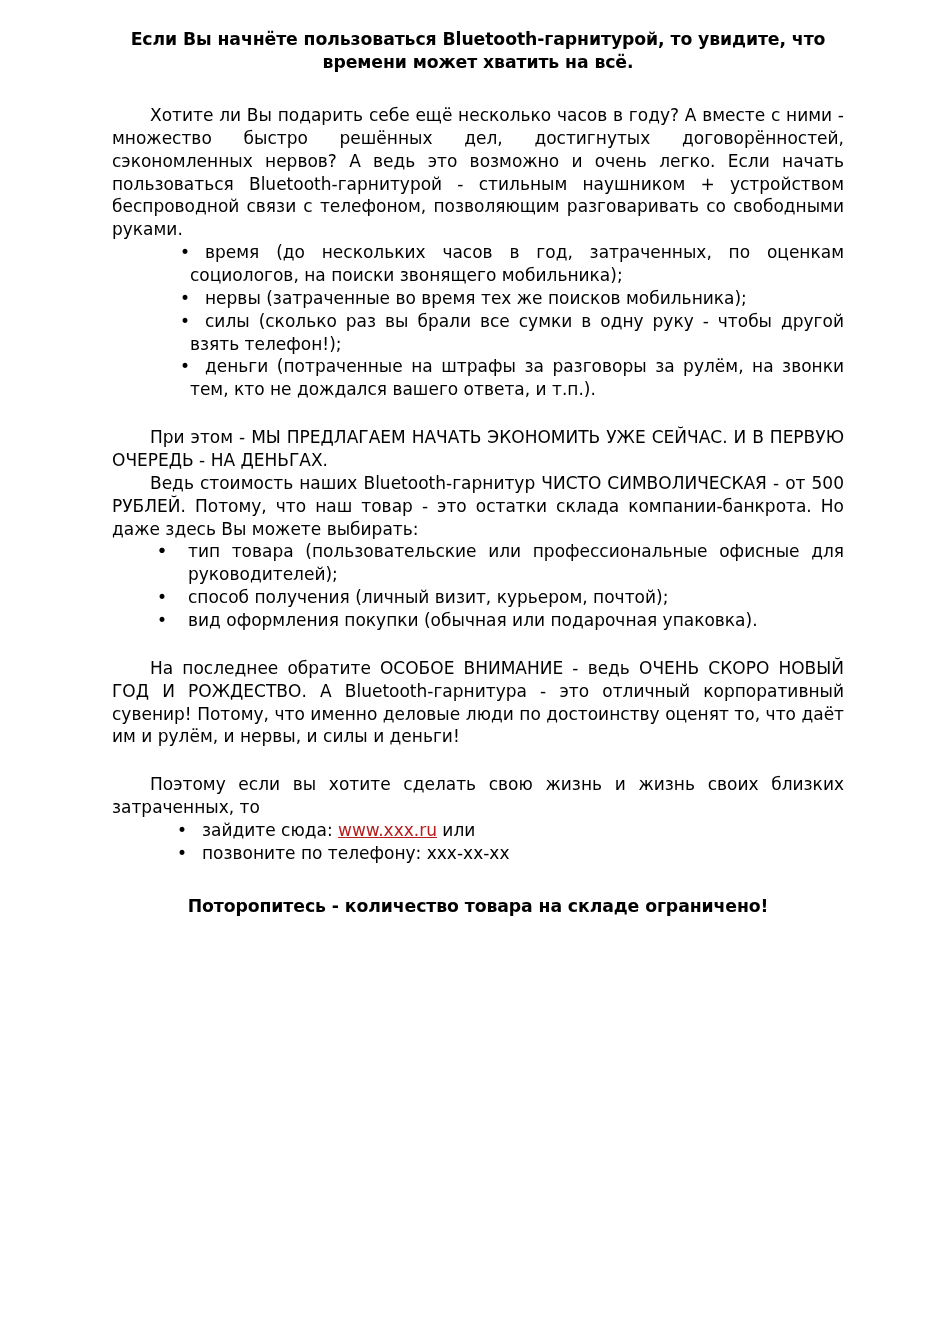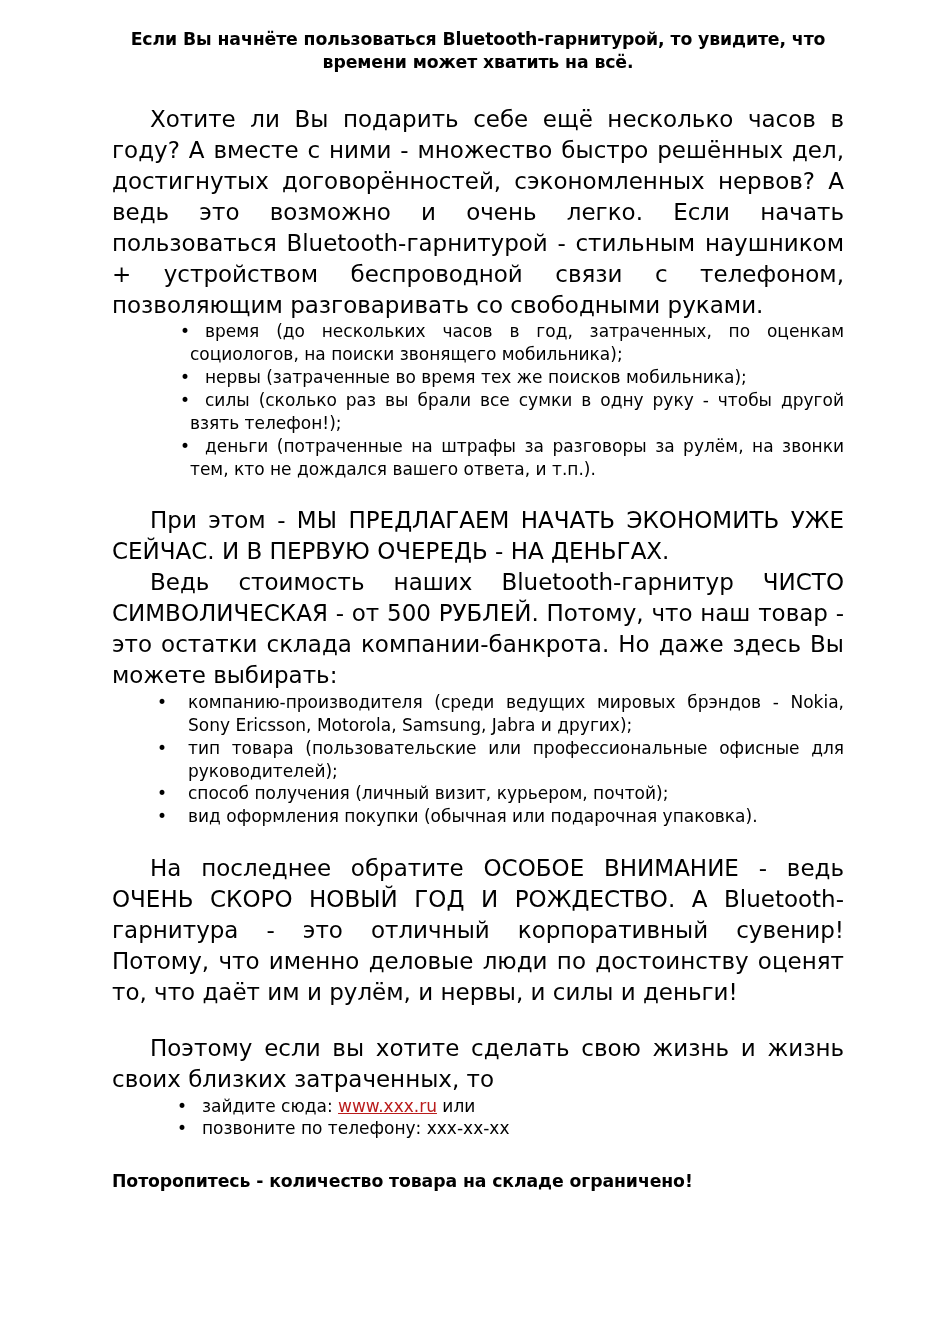--- a/index.html
+++ b/index.html
@@ -38,28 +38,28 @@
     line-height: 1.33;
     text-align: center;
     margin: 0 0 8px 0;
     letter-spacing: -0.1px;
     padding: 0 6px;
   }
   .closing-line {
     font-size: 17.3px;
     font-weight: bold;
     line-height: 1.33;
-    text-align: left;
+    text-align: center;
     margin: 0;
     letter-spacing: -0.1px;
   }
 
   
   p.para {
-    font-size: 23px;
+    font-size: 17px;
     line-height: 1.345;
     text-align: justify;
     text-justify: inter-word;
     margin: 0;
     text-indent: 38px;
     hyphens: none;
   }
   .spacer-md { height: 22px; }
   .spacer-lg { height: 25px; }
   .spacer-xl { height: 30px; }
@@ -151,21 +151,20 @@
 
     <div class="spacer-lg"></div>
 
     <p class="para">При этом - МЫ ПРЕДЛАГАЕМ НАЧАТЬ ЭКОНОМИТЬ УЖЕ СЕЙЧАС. И В ПЕРВУЮ ОЧЕРЕДЬ - НА ДЕНЬГАХ.</p>
 
     <p class="para">Ведь стоимость наших Bluetooth-гарнитур ЧИСТО СИМВОЛИЧЕСКАЯ - от 500 РУБЛЕЙ. Потому, что наш товар - это остатки склада компании-банкрота. Но даже здесь Вы можете выбирать:</p>
 
     <ul class="blist list-b">
       <li>
         <span class="bullet">•</span>
-        <span>компанию-производителя (среди ведущих мировых брэндов - Nokia, Sony Ericsson, Motorola, Samsung, Jabra и других);</span>
       </li>
       <li>
         <span class="bullet">•</span>
         <span>тип товара (пользовательские или профессиональные офисные для руководителей);</span>
       </li>
       <li class="nojustify">
         <span class="bullet">•</span>
         <span>способ получения (личный визит, курьером, почтой);</span>
       </li>
       <li class="nojustify">

